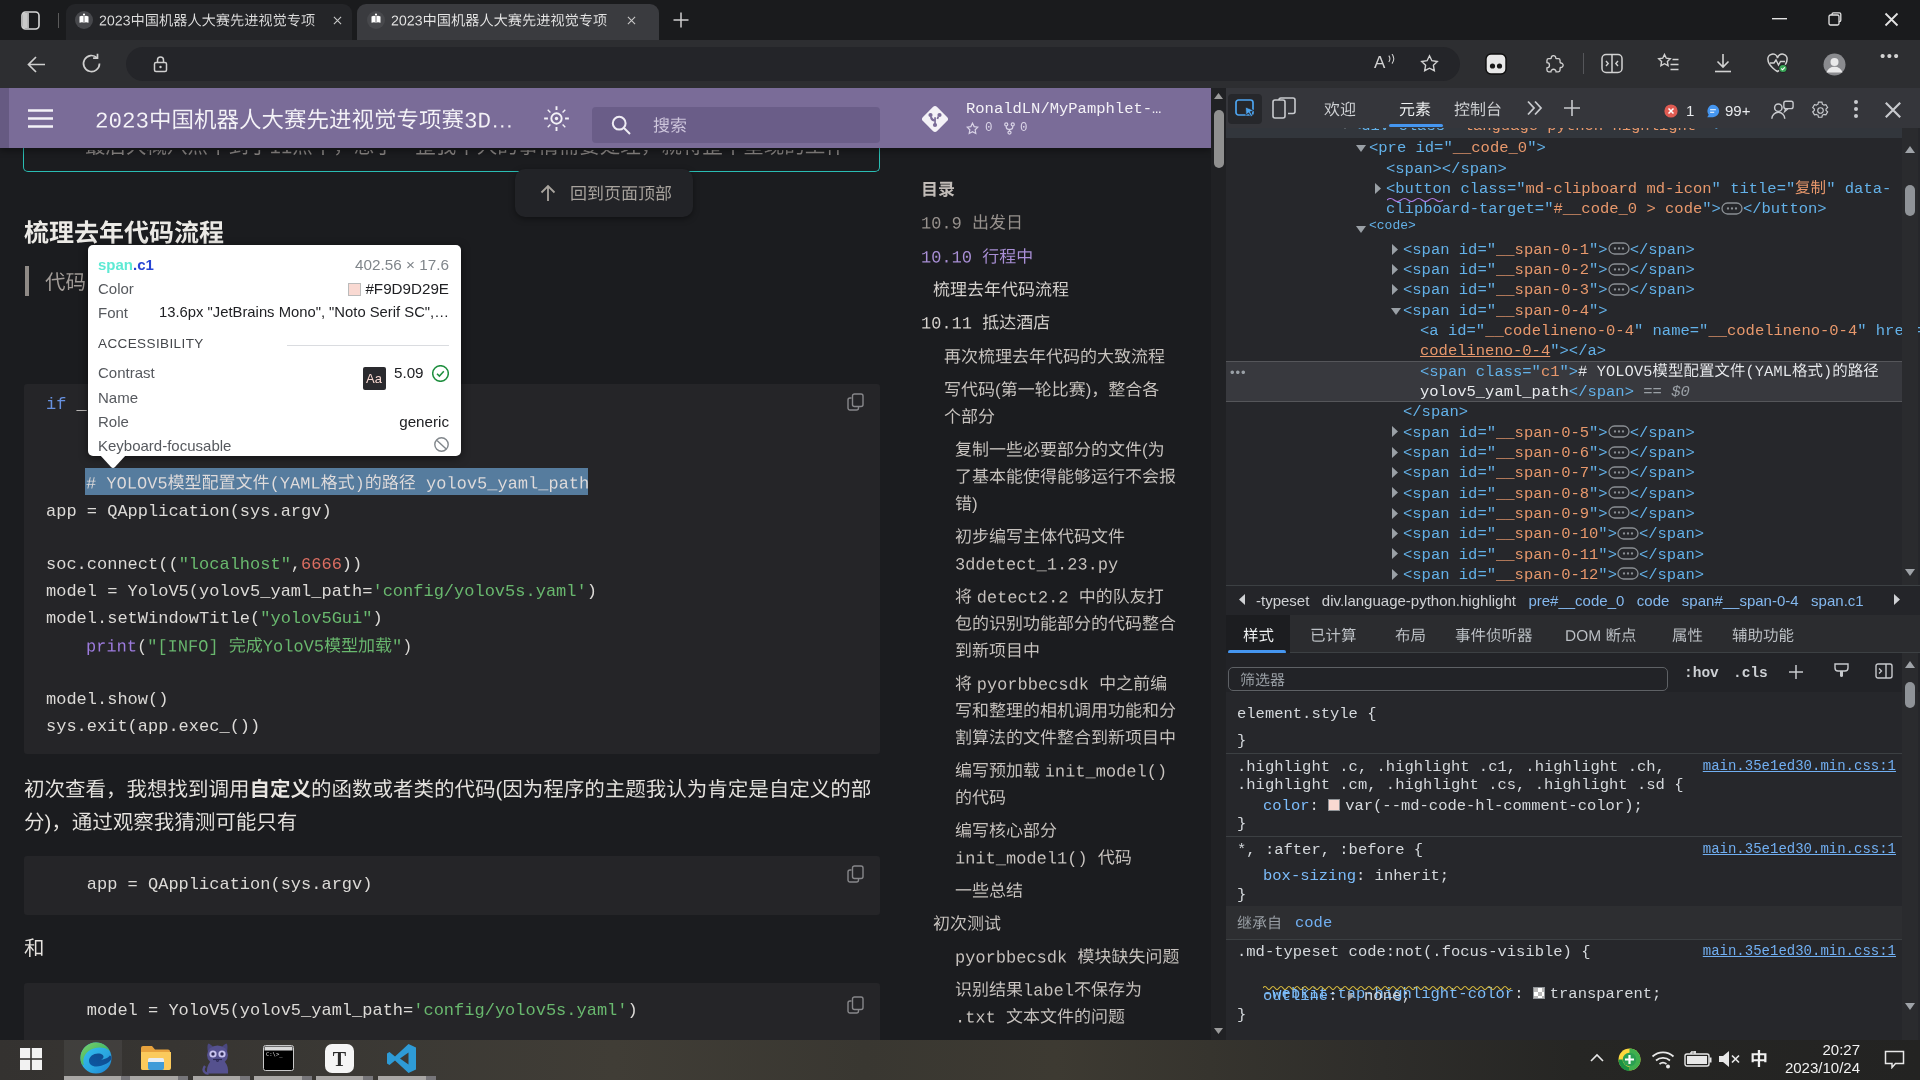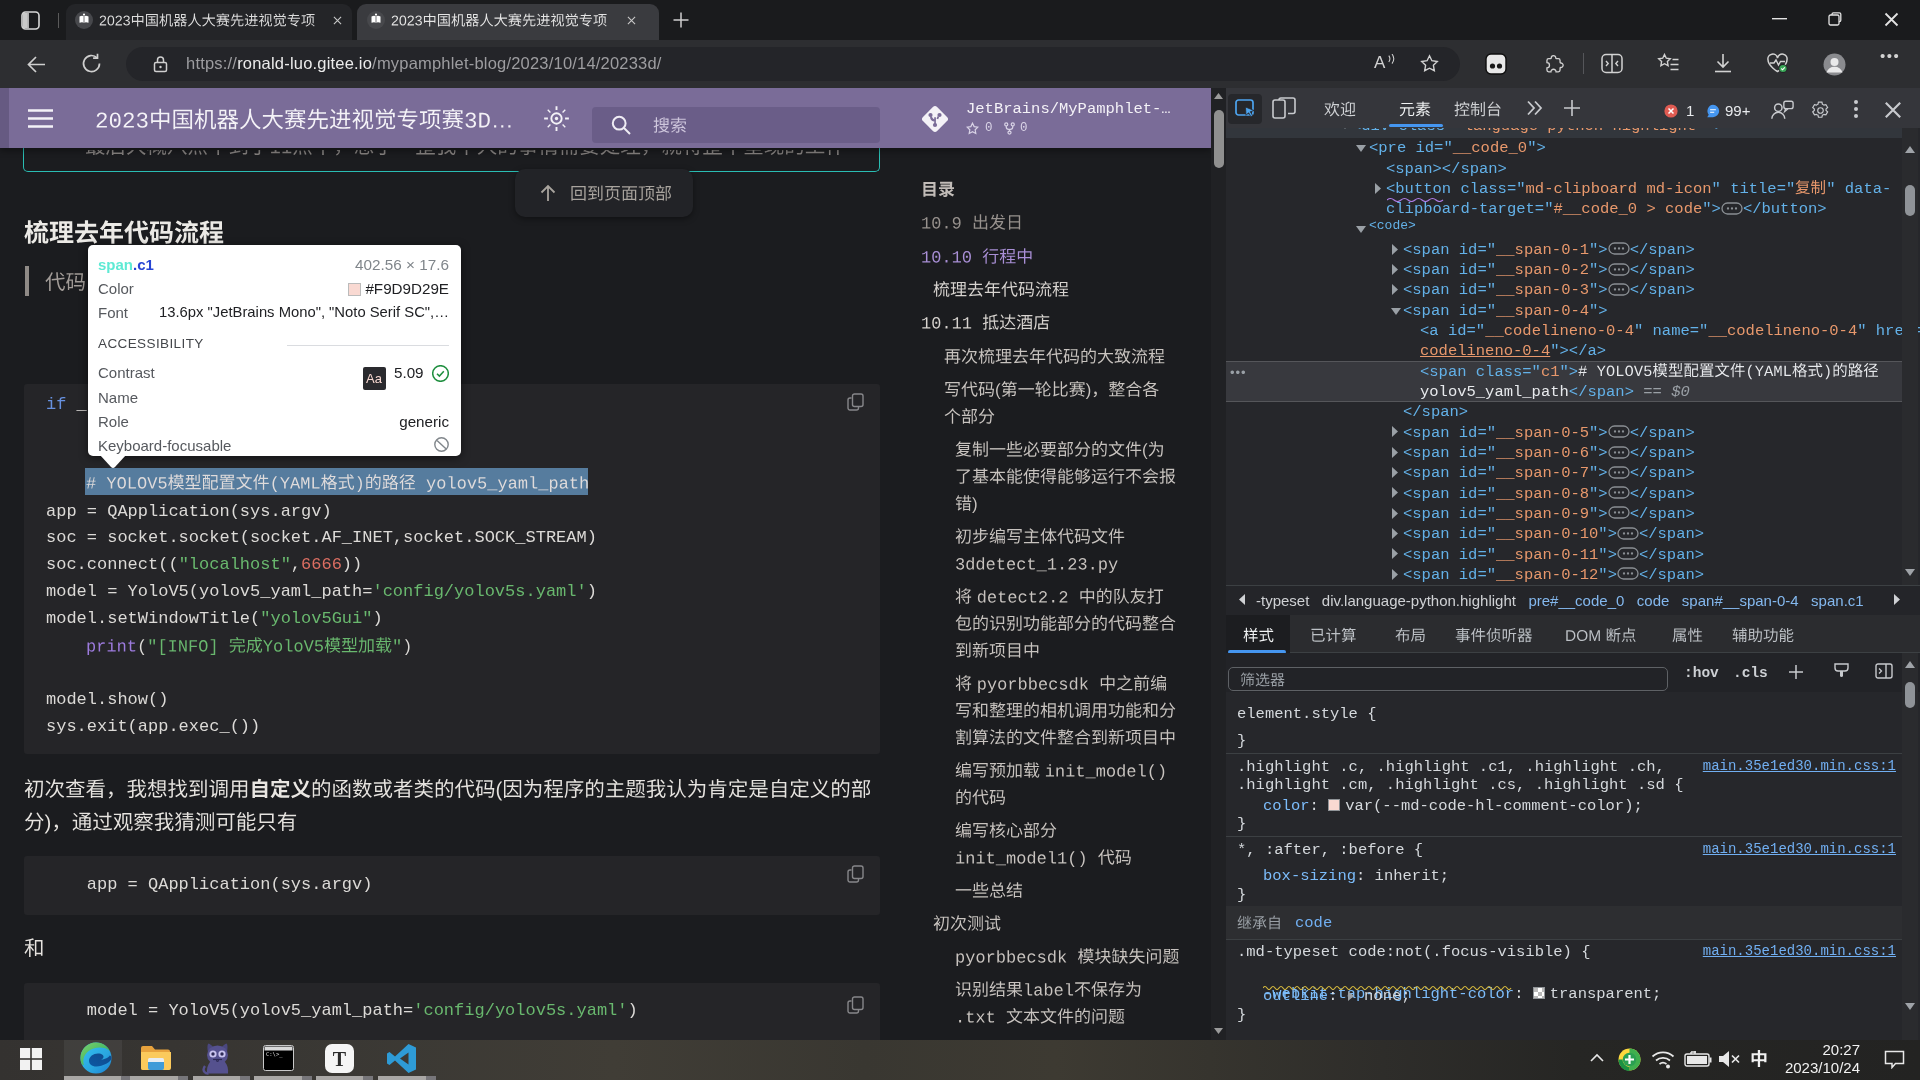--- a/index.html
+++ b/index.html
@@ -361,21 +361,20 @@
       </g>
     </svg>
     <div class="abs" style="left:24px;top:384px;width:856px;height:370px;background:#252528;border-radius:3px;"></div>
     <svg class="abs" style="left:847px;top:393px" width="17" height="18" viewBox="0 0 17 18">
       <rect x="5.5" y="1" width="10.5" height="12.5" rx="2" fill="none" stroke="#87878a" stroke-width="1.4"></rect>
       <path d="M11.5 13.5V15a2 2 0 01-2 2H3a2 2 0 01-2-2V7a2 2 0 012-2h1.5" fill="none" stroke="#87878a" stroke-width="1.4"></path>
     </svg>
     <div class="abs" style="left:85px;top:468px;width:503px;height:27px;background:#567c9e;"></div>
     <div class="abs mono" style="left:46px;top:391.5px;font-size:17px;line-height:26.85px;color:#dcdad7;white-space:pre;"><span style="color:#6791e0">if</span> _</div>
     <div class="abs mono" style="left:46px;top:498.5px;font-size:17px;line-height:26.85px;color:#dcdad7;white-space:pre;">app = QApplication(sys.argv)</div>
-    <div class="abs mono" style="left:46px;top:525.4px;font-size:17px;line-height:26.85px;color:#dcdad7;white-space:pre;">soc = socket.socket(socket.AF_INET,socket.SOCK_STREAM)</div>
     <div class="abs mono" style="left:46px;top:552.2px;font-size:17px;line-height:26.85px;color:#dcdad7;white-space:pre;">soc.connect((<span style="color:#69b86e">"localhost"</span>,<span style="color:#db6e62">6666</span>))</div>
     <div class="abs mono" style="left:46px;top:579.1px;font-size:17px;line-height:26.85px;color:#dcdad7;white-space:pre;">model = YoloV5(yolov5_yaml_path=<span style="color:#69b86e">'config/yolov5s.yaml'</span>)</div>
     <div class="abs mono" style="left:46px;top:606px;font-size:17px;line-height:26.85px;color:#dcdad7;white-space:pre;">model.setWindowTitle(<span style="color:#69b86e">"yolov5Gui"</span>)</div>
     <div class="abs mono" style="left:46px;top:686.6px;font-size:17px;line-height:26.85px;color:#dcdad7;white-space:pre;">model.show()</div>
     <div class="abs mono" style="left:46px;top:713.5px;font-size:17px;line-height:26.85px;color:#dcdad7;white-space:pre;">sys.exit(app.exec_())</div>
     <svg style="position:absolute;left:86.0px;top:468.6px;overflow:visible;" width="503.3" height="26">
       <g transform="translate(0,19.46) scale(0.01700)">
         <g fill="#dfdbdb">
           <use href="#g61" x="0"></use>
           <use href="#g62" x="1200"></use>
@@ -1113,21 +1112,21 @@
     <svg class="abs" style="left:920px;top:104px" width="30" height="30" viewBox="0 0 30 30">
       <rect x="5" y="5" width="20" height="20" rx="3" fill="#f4f2f7" transform="rotate(45 15 15)"></rect>
       <g fill="#7a6c98">
         <circle cx="15" cy="21" r="2.1"></circle>
         <circle cx="10.5" cy="11" r="2.1"></circle>
         <circle cx="19.5" cy="11" r="2.1"></circle>
         <path d="M10 12.5c0 3 1.5 4.5 4 5l1.8-1.8c-2.5-.4-3.6-1.5-3.8-3.4zM19.2 12.8l-1.7-.6-1 2.5 1.7.6z"></path>
       </g>
       <path d="M14.2 13.2h1.7v7h-1.7z" fill="#7a6c98"></path>
     </svg>
-    <div class="abs mono" style="left:966px;top:100px;font-size:15.5px;color:#f4f2f7;">JetBrains/MyPamphlet-…</div>
+    <div class="abs mono" style="left:966px;top:100px;font-size:15.5px;color:#f4f2f7;">RonaldLN/MyPamphlet-…</div>
     <svg class="abs" style="left:966px;top:121.5px" width="13" height="13" viewBox="0 0 19 19">
       <path d="M9.5 1.8l2.4 4.9 5.4.8-3.9 3.8.9 5.4-4.8-2.5-4.8 2.5.9-5.4L1.7 7.5l5.4-.8z" fill="none" stroke="#d9d3e6" stroke-width="1.8"></path>
     </svg>
     <div class="abs mono" style="left:985px;top:121px;font-size:12.5px;color:#d9d3e6;">0</div>
     <svg class="abs" style="left:1003px;top:121.5px" width="13" height="13" viewBox="0 0 16 16">
       <circle cx="4" cy="3" r="1.9" fill="none" stroke="#d9d3e6" stroke-width="1.5"></circle>
       <circle cx="12" cy="3" r="1.9" fill="none" stroke="#d9d3e6" stroke-width="1.5"></circle>
       <circle cx="8" cy="13" r="1.9" fill="none" stroke="#d9d3e6" stroke-width="1.5"></circle>
       <path d="M4 5v1a3 3 0 003 3h2a3 3 0 003-3V5M8 9v2" fill="none" stroke="#d9d3e6" stroke-width="1.5"></path>
     </svg>
@@ -1274,21 +1273,20 @@
     <svg class="abs" style="left:81px;top:53px" width="21" height="21" viewBox="0 0 21 21">
       <path d="M18.5 10.5a8 8 0 11-2.4-5.7" fill="none" stroke="#cfcfcf" stroke-width="1.7"></path>
       <path d="M16.5 0.8v4.4h-4.4" fill="none" stroke="#cfcfcf" stroke-width="1.7"></path>
     </svg>
     <div class="abs" style="left:126px;top:47px;width:1334px;height:34px;background:#242529;border-radius:17px;"></div>
     <svg class="abs" style="left:152px;top:55px" width="17" height="18" viewBox="0 0 17 18">
       <rect x="2.5" y="7.5" width="12" height="9" rx="1.5" fill="none" stroke="#cfcfcf" stroke-width="1.5"></rect>
       <path d="M5.5 7.5V5a3 3 0 016 0v2.5" fill="none" stroke="#cfcfcf" stroke-width="1.5"></path>
       <circle cx="8.5" cy="12" r="1.2" fill="#cfcfcf"></circle>
     </svg>
-    <div class="abs" style="left:186px;top:54px;font-size:16.5px;letter-spacing:.2px;color:#9d9da0;white-space:pre;">https://<span style="color:#ebebeb">ronald-luo.gitee.io</span>/mypamphlet-blog/2023/10/14/20233d/</div>
     <div class="abs" style="left:1374px;top:53px;font-size:17px;color:#d2d2d2;">A</div>
     <svg class="abs" style="left:1388px;top:54px" width="10" height="12" viewBox="0 0 10 12">
       <path d="M1 2a7 7 0 010 8M5 0a10 10 0 010 12" fill="none" stroke="#d2d2d2" stroke-width="1.3" transform="scale(.8)"></path>
     </svg>
     <svg class="abs" style="left:1420px;top:54px" width="19" height="19" viewBox="0 0 19 19">
       <path d="M9.5 1.8l2.4 4.9 5.4.8-3.9 3.8.9 5.4-4.8-2.5-4.8 2.5.9-5.4L1.7 7.5l5.4-.8z" fill="none" stroke="#d2d2d2" stroke-width="1.4"></path>
     </svg>
     <svg class="abs" style="left:1485px;top:53px" width="22" height="22" viewBox="0 0 22 22">
       <rect x="1" y="1" width="20" height="20" rx="5" fill="#e8e8e8"></rect>
       <circle cx="7.5" cy="13" r="2.6" fill="#1b1b1b"></circle>

